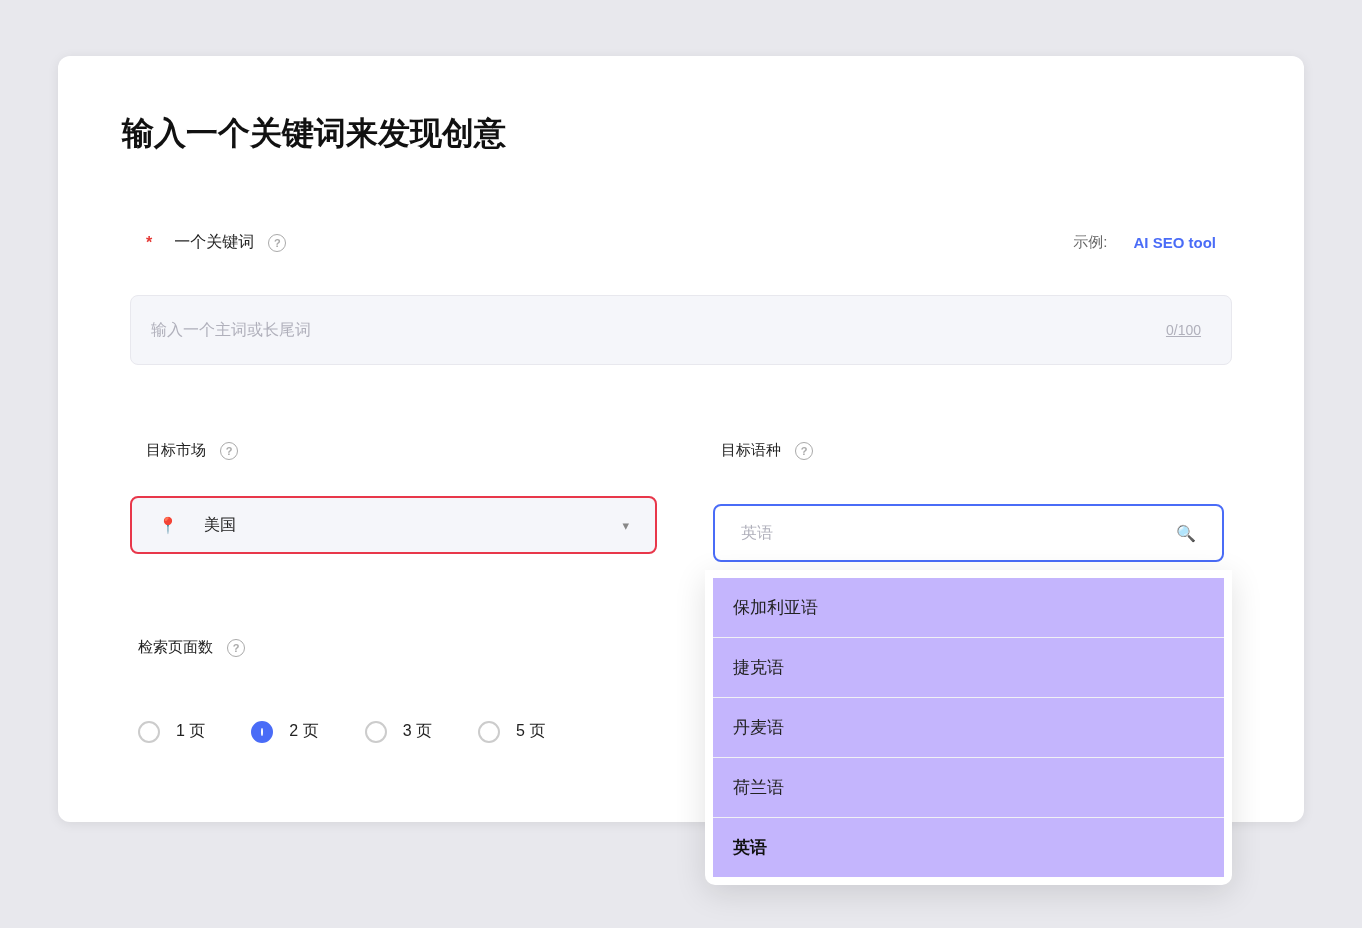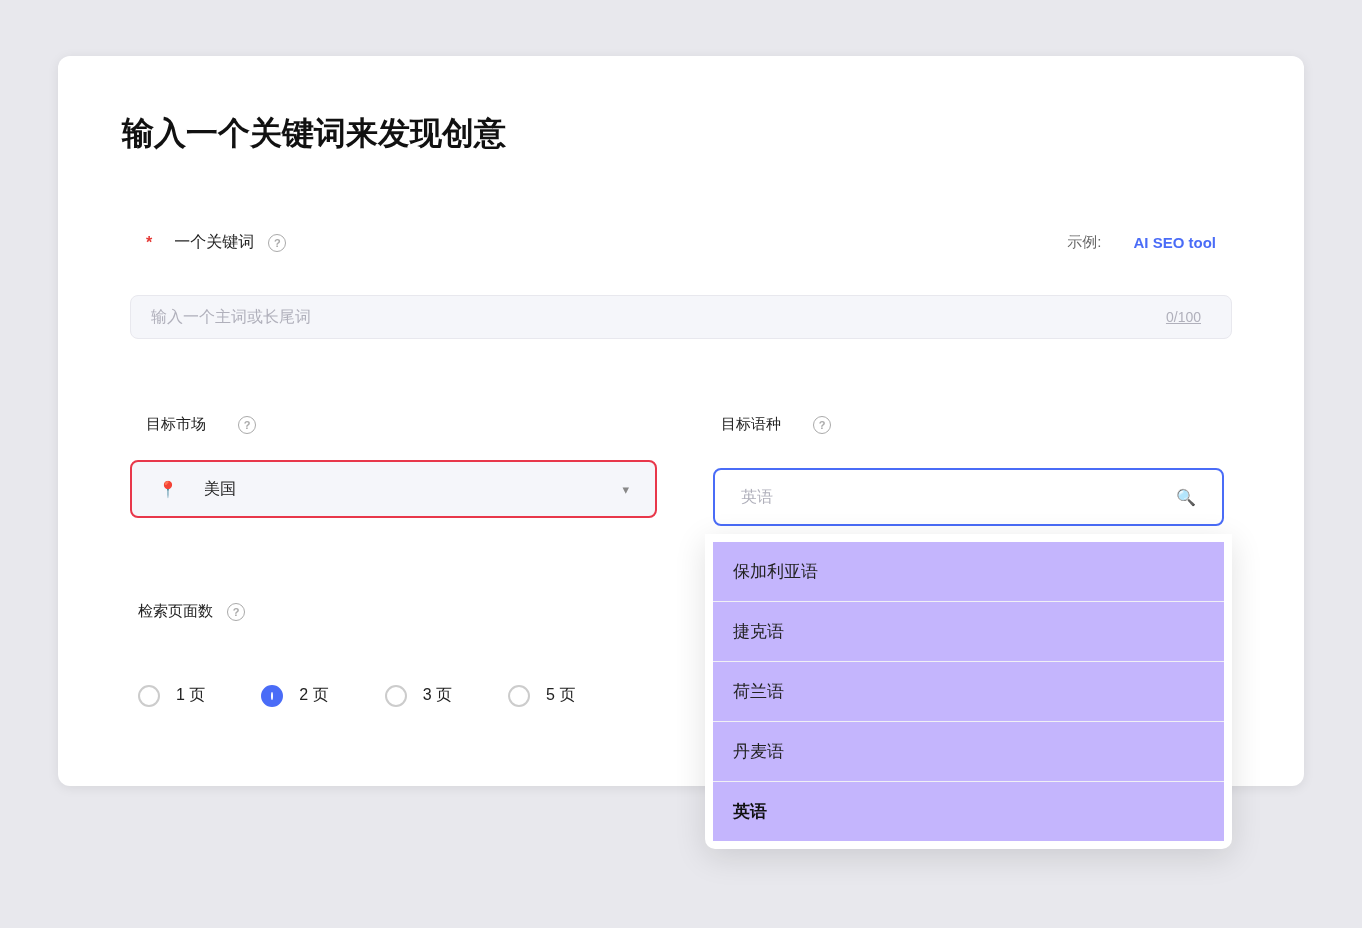--- a/index.html
+++ b/index.html
@@ -78,39 +78,39 @@
       align-items: center;
       justify-content: center;
       cursor: pointer;
       font-style: normal;
       font-weight: 600;
     }
 
     .example-row {
       display: flex;
       align-items: center;
-      gap: 16px;
+      gap: 10px;
       margin-left: 23px;
     }
 
     .example-label {
       font-size: 15px;
       color: #666666;
     }
 
     .example-link {
       font-size: 15px;
       color: #4a6cf7;
       font-weight: 700;
       cursor: pointer;
     }
 
     .keyword-input {
       width: 100%;
-      height: 44px;
+      height: 70px;
       background: #f5f6fa;
       border: 1.5px solid #e8e8ee;
       border-radius: 8px;
       padding: 0 60px 0 20px;
       font-size: 16px;
       color: #333;
       outline: none;
     }
 
     .keyword-input::placeholder {
@@ -136,24 +136,24 @@
       grid-template-columns: 1fr 1fr;
       gap: 32px;
       margin-bottom: 28px;
       align-items: start;
     }
 
     .sub-label {
       font-size: 15px;
       color: #222222;
       font-weight: 500;
-      margin-bottom: 10px;
-      display: flex;
-      align-items: center;
-      gap: 24px;
+      margin-bottom: 20px;
+      display: flex;
+      align-items: center;
+      gap: 6px;
     }
 
     .select-box {
       width: 100%;
       height: 58px;
       background: #f5f6fa;
       border: 2.5px solid #e8374a;
       border-radius: 8px;
       display: flex;
       align-items: center;
@@ -254,21 +254,21 @@
       color: #222;
       margin-bottom: 24px;
       display: flex;
       align-items: center;
       gap: 6px;
     }
 
     .radio-group {
       display: flex;
       align-items: flex-end;
-      gap: 32px;
+      gap: 22px;
     }
 
     .radio-item {
       display: flex;
       align-items: center;
       gap: 8px;
       cursor: pointer;
     }
 
     .radio-circle {
@@ -346,22 +346,22 @@
           <span class="help-icon">?</span>
         </div>
         <div class="language-field-wrapper">
           <div class="language-search-box">
             <input class="language-search-input" type="text" placeholder="英语" style="">
             <span class="search-icon">🔍</span>
           </div>
           <div class="dropdown-list">
             <div class="dropdown-item">保加利亚语</div>
             <div class="dropdown-item">捷克语</div>
+            <div class="dropdown-item">丹麦语</div>
             <div class="dropdown-item">荷兰语</div>
-            <div class="dropdown-item">丹麦语</div>
             <div class="dropdown-item active">英语</div>
           </div>
         </div>
       </div>
     </div>
 
     <div class="pages-section">
       <div class="pages-label">
         <span>检索页面数</span>
         <span class="help-icon">?</span>

